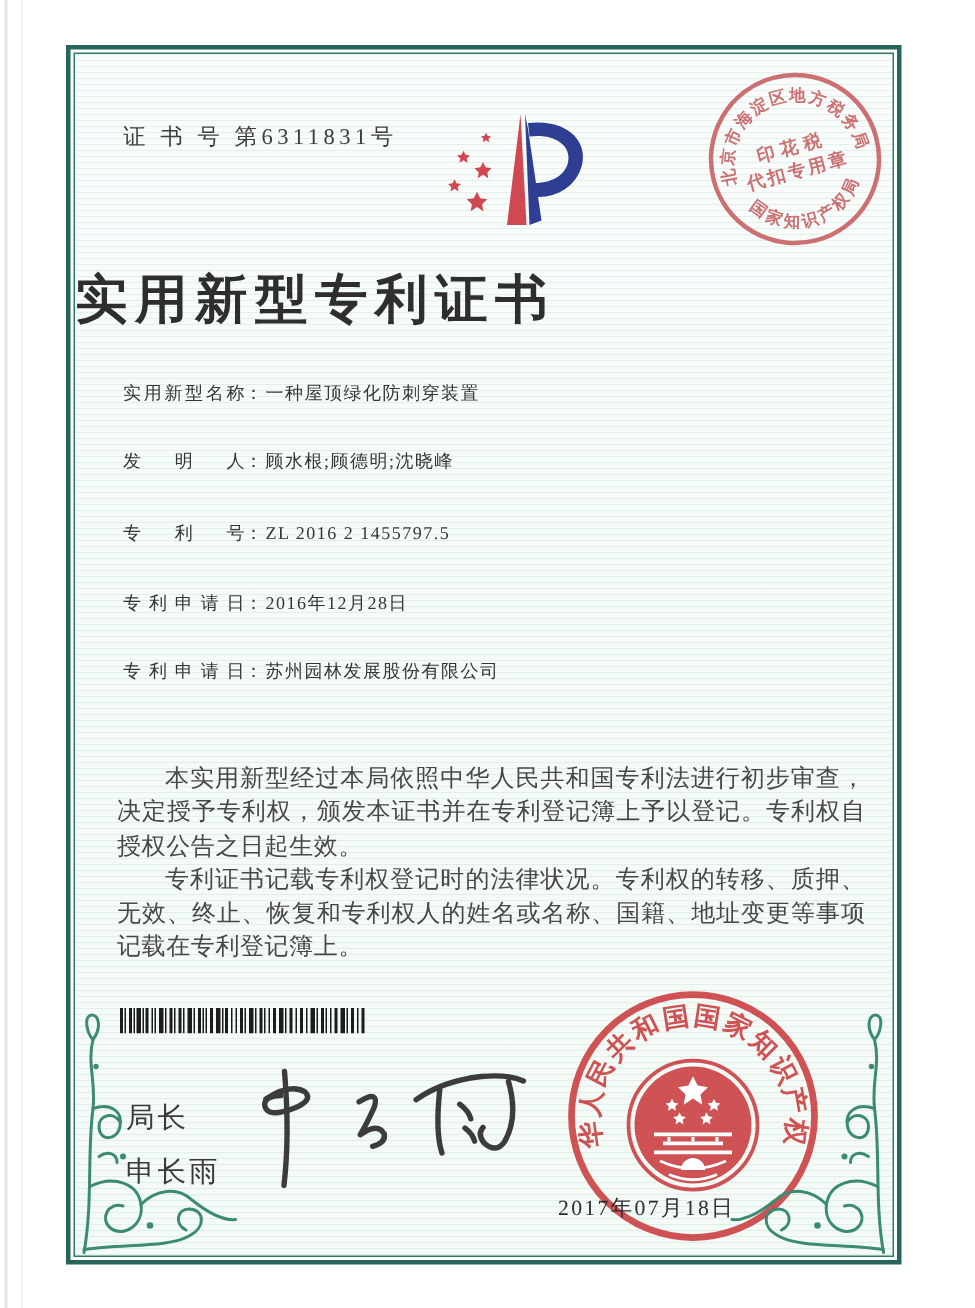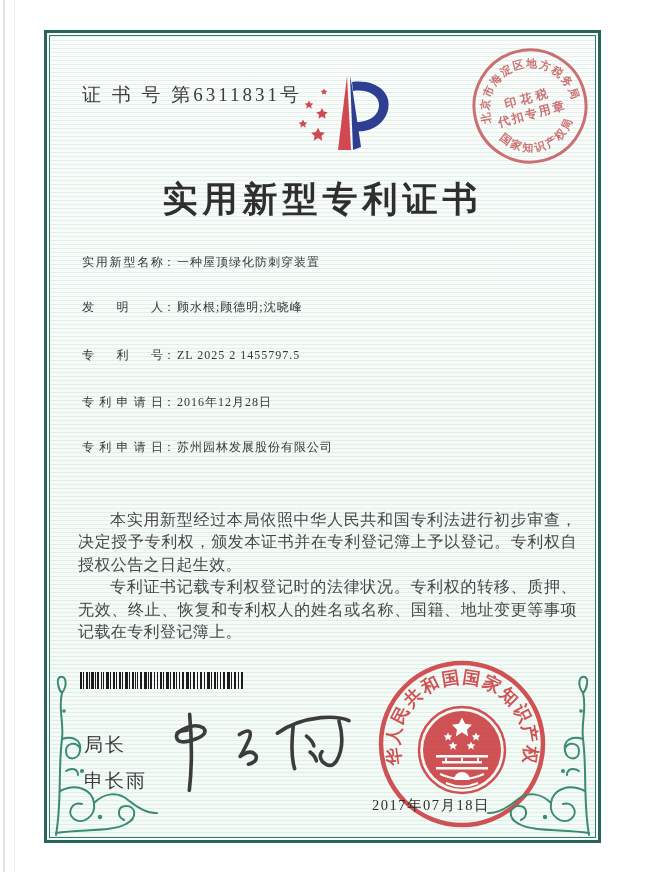--- a/index.html
+++ b/index.html
@@ -21,24 +21,24 @@
     border:1px solid #35796a;
     background:
       repeating-linear-gradient(180deg, rgba(173,216,196,.30) 0 1px, rgba(255,255,255,0) 1px 4px),
       linear-gradient(#f9fcfa,#f4faf6);
     overflow:hidden;
   }
 
   .abs{position:absolute;}
 
   
-  .cert-no{left:32px;top:46px;font-size:19px;letter-spacing:3px;color:#3c3c3c;}
-
-  
-  .title{left:0;top:140px;width:100%;text-align:center;font-size:35px;font-weight:700;
+  .cert-no{left:32px;top:46px;font-size:15px;letter-spacing:3px;color:#3c3c3c;}
+
+  
+  .title{left:0;top:140px;width:100%;text-align:left;font-size:35px;font-weight:700;
     letter-spacing:5px;color:#2e2e2e;}
 
   
   .field{left:32px;height:18px;font-size:12px;color:#353535;white-space:nowrap;}
   .f-label{display:inline-block;width:81px;text-align:justify;text-align-last:justify;color:#353535;}
   .f-colon{display:inline-block;margin-right:2px;}
   .f-value{letter-spacing:1px;}
 
   
   .body-text{left:28px;top:473px;width:499px;font-size:16px;line-height:22.4px;
@@ -115,21 +115,21 @@
 
     <div class="abs title">实用新型专利证书</div>
 
     <div class="abs field" style="top:218px">
       <span class="f-label">实用新型名称</span><span class="f-colon">：</span><span class="f-value">一种屋顶绿化防刺穿装置</span>
     </div>
     <div class="abs field" style="top:263px">
       <span class="f-label">发明人</span><span class="f-colon">：</span><span class="f-value">顾水根;顾德明;沈晓峰</span>
     </div>
     <div class="abs field" style="top:311px">
-      <span class="f-label">专利号</span><span class="f-colon">：</span><span class="f-value">ZL 2025 2 1455797.5</span>
+      <span class="f-label">专利号</span><span class="f-colon">：</span><span class="f-value">ZL 2016 2 1455797.5</span>
     </div>
     <div class="abs field" style="top:358px">
       <span class="f-label">专利申请日</span><span class="f-colon">：</span><span class="f-value">2016年12月28日</span>
     </div>
     <div class="abs field" style="top:403px">
       <span class="f-label">专利申请日</span><span class="f-colon">：</span><span class="f-value">苏州园林发展股份有限公司</span>
     </div>
 
     <div class="abs body-text">
       <p>本实用新型经过本局依照中华人民共和国专利法进行初步审查，决定授予专利权，颁发本证书并在专利登记簿上予以登记。专利权自授权公告之日起生效。</p>

